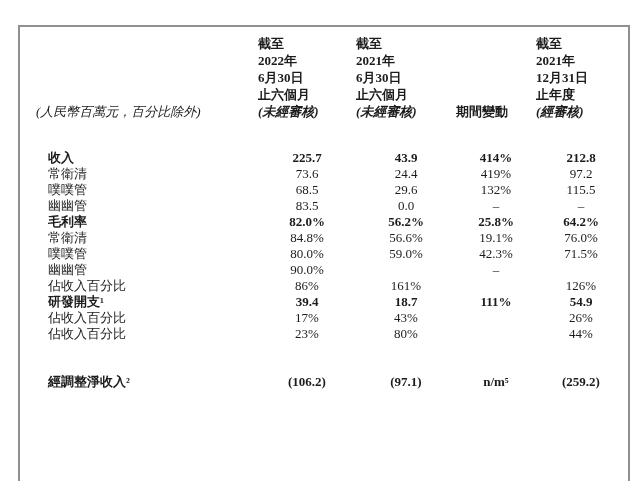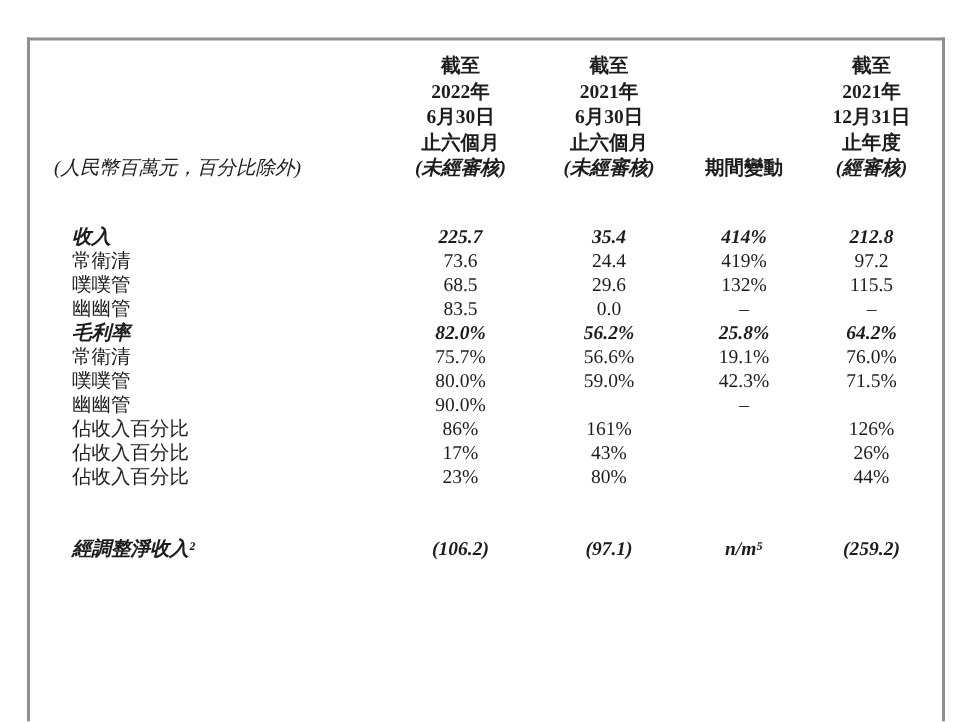--- a/index.html
+++ b/index.html
@@ -35,21 +35,21 @@
   }
   table.fin col.c-label { width: 238px; }
   table.fin col.c-v1 { width: 98px; }
   table.fin col.c-v2 { width: 100px; }
   table.fin col.c-chg { width: 80px; }
   table.fin col.c-fy { width: 90px; }
 
   thead th {
     font-weight: bold;
     vertical-align: bottom;
-    text-align: center;
+    text-align: left;
     padding: 8px 0 0 0;
     line-height: 17px;
     white-space: nowrap;
   }
   thead th.h-label {
     text-align: left;
     padding-left: 16px;
     font-weight: normal;
     font-style: italic;
   }
@@ -62,21 +62,21 @@
     white-space: nowrap;
     vertical-align: bottom;
   }
   tbody td.lbl {
     text-align: left;
     padding-left: 28px;
   }
   tbody td.val {
     text-align: center;
   }
-  tbody tr.bold td { font-weight: bold; font-style: italic; }
+  tbody tr.bold td { font-weight: bold; }
   tbody tr:first-child td { padding-top: 30px; }
   tbody tr.gap-1 td { padding-top: 40px; }
   tbody tr.gap-2 td { padding-top: 32px; }
 </style>
 </head>
 <body>
 
 <div class="table-box">
   <table class="fin">
     <colgroup>
@@ -112,21 +112,21 @@
           <div>12月31日</div>
           <div>止年度</div>
           <div class="audit">(經審核)</div>
         </th>
       </tr>
     </thead>
     <tbody>
         <tr class="bold">
           <td class="lbl">收入</td>
           <td class="val">225.7</td>
-          <td class="val">35.4</td>
+          <td class="val">43.9</td>
           <td class="val">414%</td>
           <td class="val">212.8</td>
         </tr>
         <tr>
           <td class="lbl">常衛清</td>
           <td class="val">73.6</td>
           <td class="val">24.4</td>
           <td class="val">419%</td>
           <td class="val">97.2</td>
         </tr>
@@ -146,21 +146,21 @@
         </tr>
         <tr class="bold">
           <td class="lbl">毛利率</td>
           <td class="val">82.0%</td>
           <td class="val">56.2%</td>
           <td class="val">25.8%</td>
           <td class="val">64.2%</td>
         </tr>
         <tr>
           <td class="lbl">常衛清</td>
-          <td class="val">75.7%</td>
+          <td class="val">84.8%</td>
           <td class="val">56.6%</td>
           <td class="val">19.1%</td>
           <td class="val">76.0%</td>
         </tr>
         <tr>
           <td class="lbl">噗噗管</td>
           <td class="val">80.0%</td>
           <td class="val">59.0%</td>
           <td class="val">42.3%</td>
           <td class="val">71.5%</td>
@@ -171,20 +171,27 @@
           <td class="val"></td>
           <td class="val">–</td>
           <td class="val"></td>
         </tr>
         <tr>
           <td class="lbl">佔收入百分比</td>
           <td class="val">86%</td>
           <td class="val">161%</td>
           <td class="val"></td>
           <td class="val">126%</td>
+        </tr>
+        <tr class="bold">
+          <td class="lbl">研發開支¹</td>
+          <td class="val">39.4</td>
+          <td class="val">18.7</td>
+          <td class="val">111%</td>
+          <td class="val">54.9</td>
         </tr>
         <tr>
           <td class="lbl">佔收入百分比</td>
           <td class="val">17%</td>
           <td class="val">43%</td>
           <td class="val"></td>
           <td class="val">26%</td>
         </tr>
         <tr>
           <td class="lbl">佔收入百分比</td>

